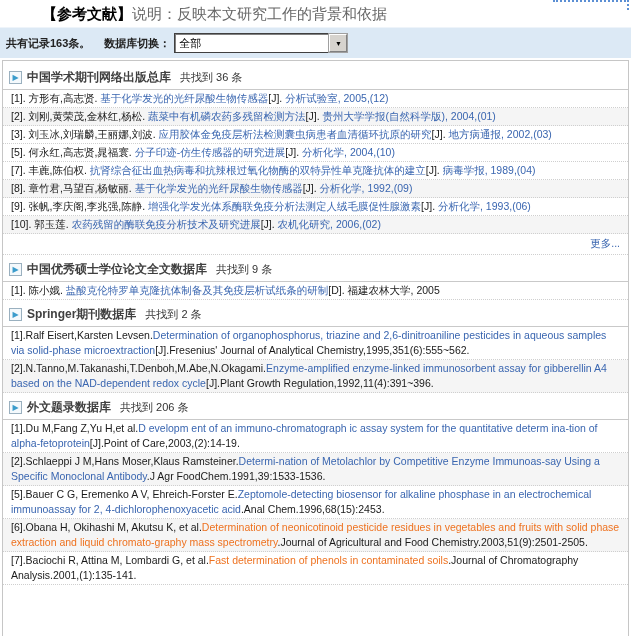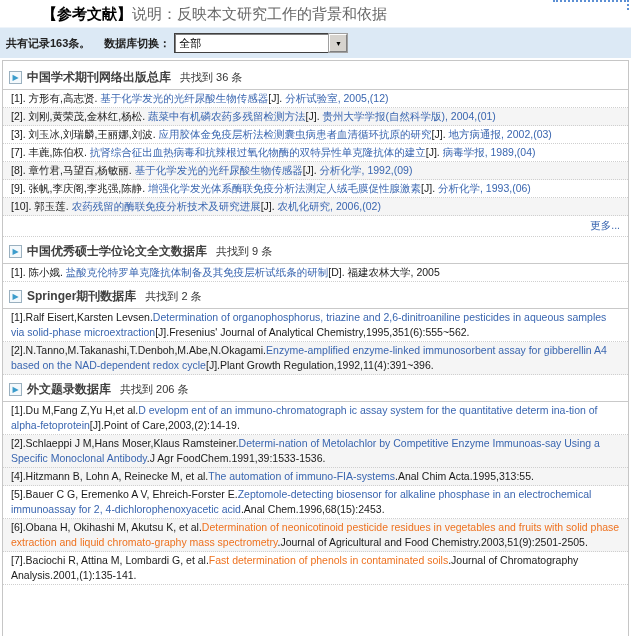--- a/index.html
+++ b/index.html
@@ -91,20 +91,21 @@
       <div class="section">
         <div class="section-header">
           <span class="expand-icon">▶</span>
           <span class="section-title">中国学术期刊网络出版总库</span>
           <span class="section-count">共找到 36 条</span>
         </div>
         <div class="items">
           <div class="item"><span class="pln">[1]. 方形有,高志贤. </span><a class="lnk">基于化学发光的光纤尿酸生物传感器</a><span class="pln">[J]. </span><a class="lnk">分析试验室, 2005,(12)</a></div>
           <div class="item alt"><span class="pln">[2]. 刘刚,黄荣茂,金林红,杨松. </span><a class="lnk">蔬菜中有机磷农药多残留检测方法</a><span class="pln">[J]. </span><a class="lnk">贵州大学学报(自然科学版), 2004,(01)</a></div>
           <div class="item"><span class="pln">[3]. 刘玉冰,刘瑞麟,王丽娜,刘波. </span><a class="lnk">应用胶体金免疫层析法检测囊虫病患者血清循环抗原的研究</a><span class="pln">[J]. </span><a class="lnk">地方病通报, 2002,(03)</a></div>
+          <div class="item"><span class="pln">[5]. 何永红,高志贤,晁福寰. </span><a class="lnk">分子印迹-仿生传感器的研究进展</a><span class="pln">[J]. </span><a class="lnk">分析化学, 2004,(10)</a></div>
           <div class="item"><span class="pln">[7]. 丰蔍,陈伯权. </span><a class="lnk">抗肾综合征出血热病毒和抗辣根过氧化物酶的双特异性单克隆抗体的建立</a><span class="pln">[J]. </span><a class="lnk">病毒学报, 1989,(04)</a></div>
           <div class="item alt"><span class="pln">[8]. 章竹君,马望百,杨敏丽. </span><a class="lnk">基于化学发光的光纤尿酸生物传感器</a><span class="pln">[J]. </span><a class="lnk">分析化学, 1992,(09)</a></div>
           <div class="item"><span class="pln">[9]. 张帆,李庆阁,李兆强,陈静. </span><a class="lnk">增强化学发光体系酶联免疫分析法测定人绒毛膜促性腺激素</a><span class="pln">[J]. </span><a class="lnk">分析化学, 1993,(06)</a></div>
           <div class="item alt"><span class="pln">[10]. 郭玉莲. </span><a class="lnk">农药残留的酶联免疫分析技术及研究进展</a><span class="pln">[J]. </span><a class="lnk">农机化研究, 2006,(02)</a></div>
         </div>
         <a class="more">更多...</a>
       </div>
       <div class="section">
         <div class="section-header">
           <span class="expand-icon">▶</span>
@@ -128,20 +129,19 @@
       </div>
       <div class="section">
         <div class="section-header">
           <span class="expand-icon">▶</span>
           <span class="section-title">外文题录数据库</span>
           <span class="section-count">共找到 206 条</span>
         </div>
         <div class="items">
           <div class="item"><span class="pln">[1].Du M,Fang Z,Yu H,et al.</span><a class="lnk">D evelopm ent of an immuno-chromatograph ic assay system for the quantitative determ ina-tion of alpha-fetoprotein</a><span class="pln">[J].Point of Care,2003,(2):14-19.</span></div>
           <div class="item alt"><span class="pln">[2].Schlaeppi J M,Hans Moser,Klaus Ramsteiner.</span><a class="lnk">Determi-nation of Metolachlor by Competitive Enzyme Immunoas-say Using a Specific Monoclonal Antibody</a><span class="pln">.J Agr FoodChem.1991,39:1533-1536.</span></div>
-          <div class="item alt"><span class="pln">[4].Hitzmann B, Lohn A, Reinecke M, et al.</span><a class="lnk">The automation of immuno-FIA-systems</a><span class="pln">.Anal Chim Acta.1995,313:55.</span></div>
           <div class="item"><span class="pln">[5].Bauer C G, Eremenko A V, Ehreich-Forster E.</span><a class="lnk">Zeptomole-detecting biosensor for alkaline phosphase in an electrochemical immunoassay for 2, 4-dichlorophenoxyacetic acid</a><span class="pln">.Anal Chem.1996,68(15):2453.</span></div>
           <div class="item alt"><span class="pln">[6].Obana H, Okihashi M, Akutsu K, et al.</span><a class="hot">Determination of neonicotinoid pesticide residues in vegetables and fruits with solid phase extraction and liquid chromato-graphy mass spectrometry</a><span class="pln">.Journal of Agricultural and Food Chemistry.2003,51(9):2501-2505.</span></div>
           <div class="item"><span class="pln">[7].Baciochi R, Attina M, Lombardi G, et al.</span><a class="hot">Fast determination of phenols in contaminated soils</a><span class="pln">.Journal of Chromatography Analysis.2001,(1):135-141.</span></div>
         </div>
       </div>
     </div>
 </div>
 
 </body></html>

